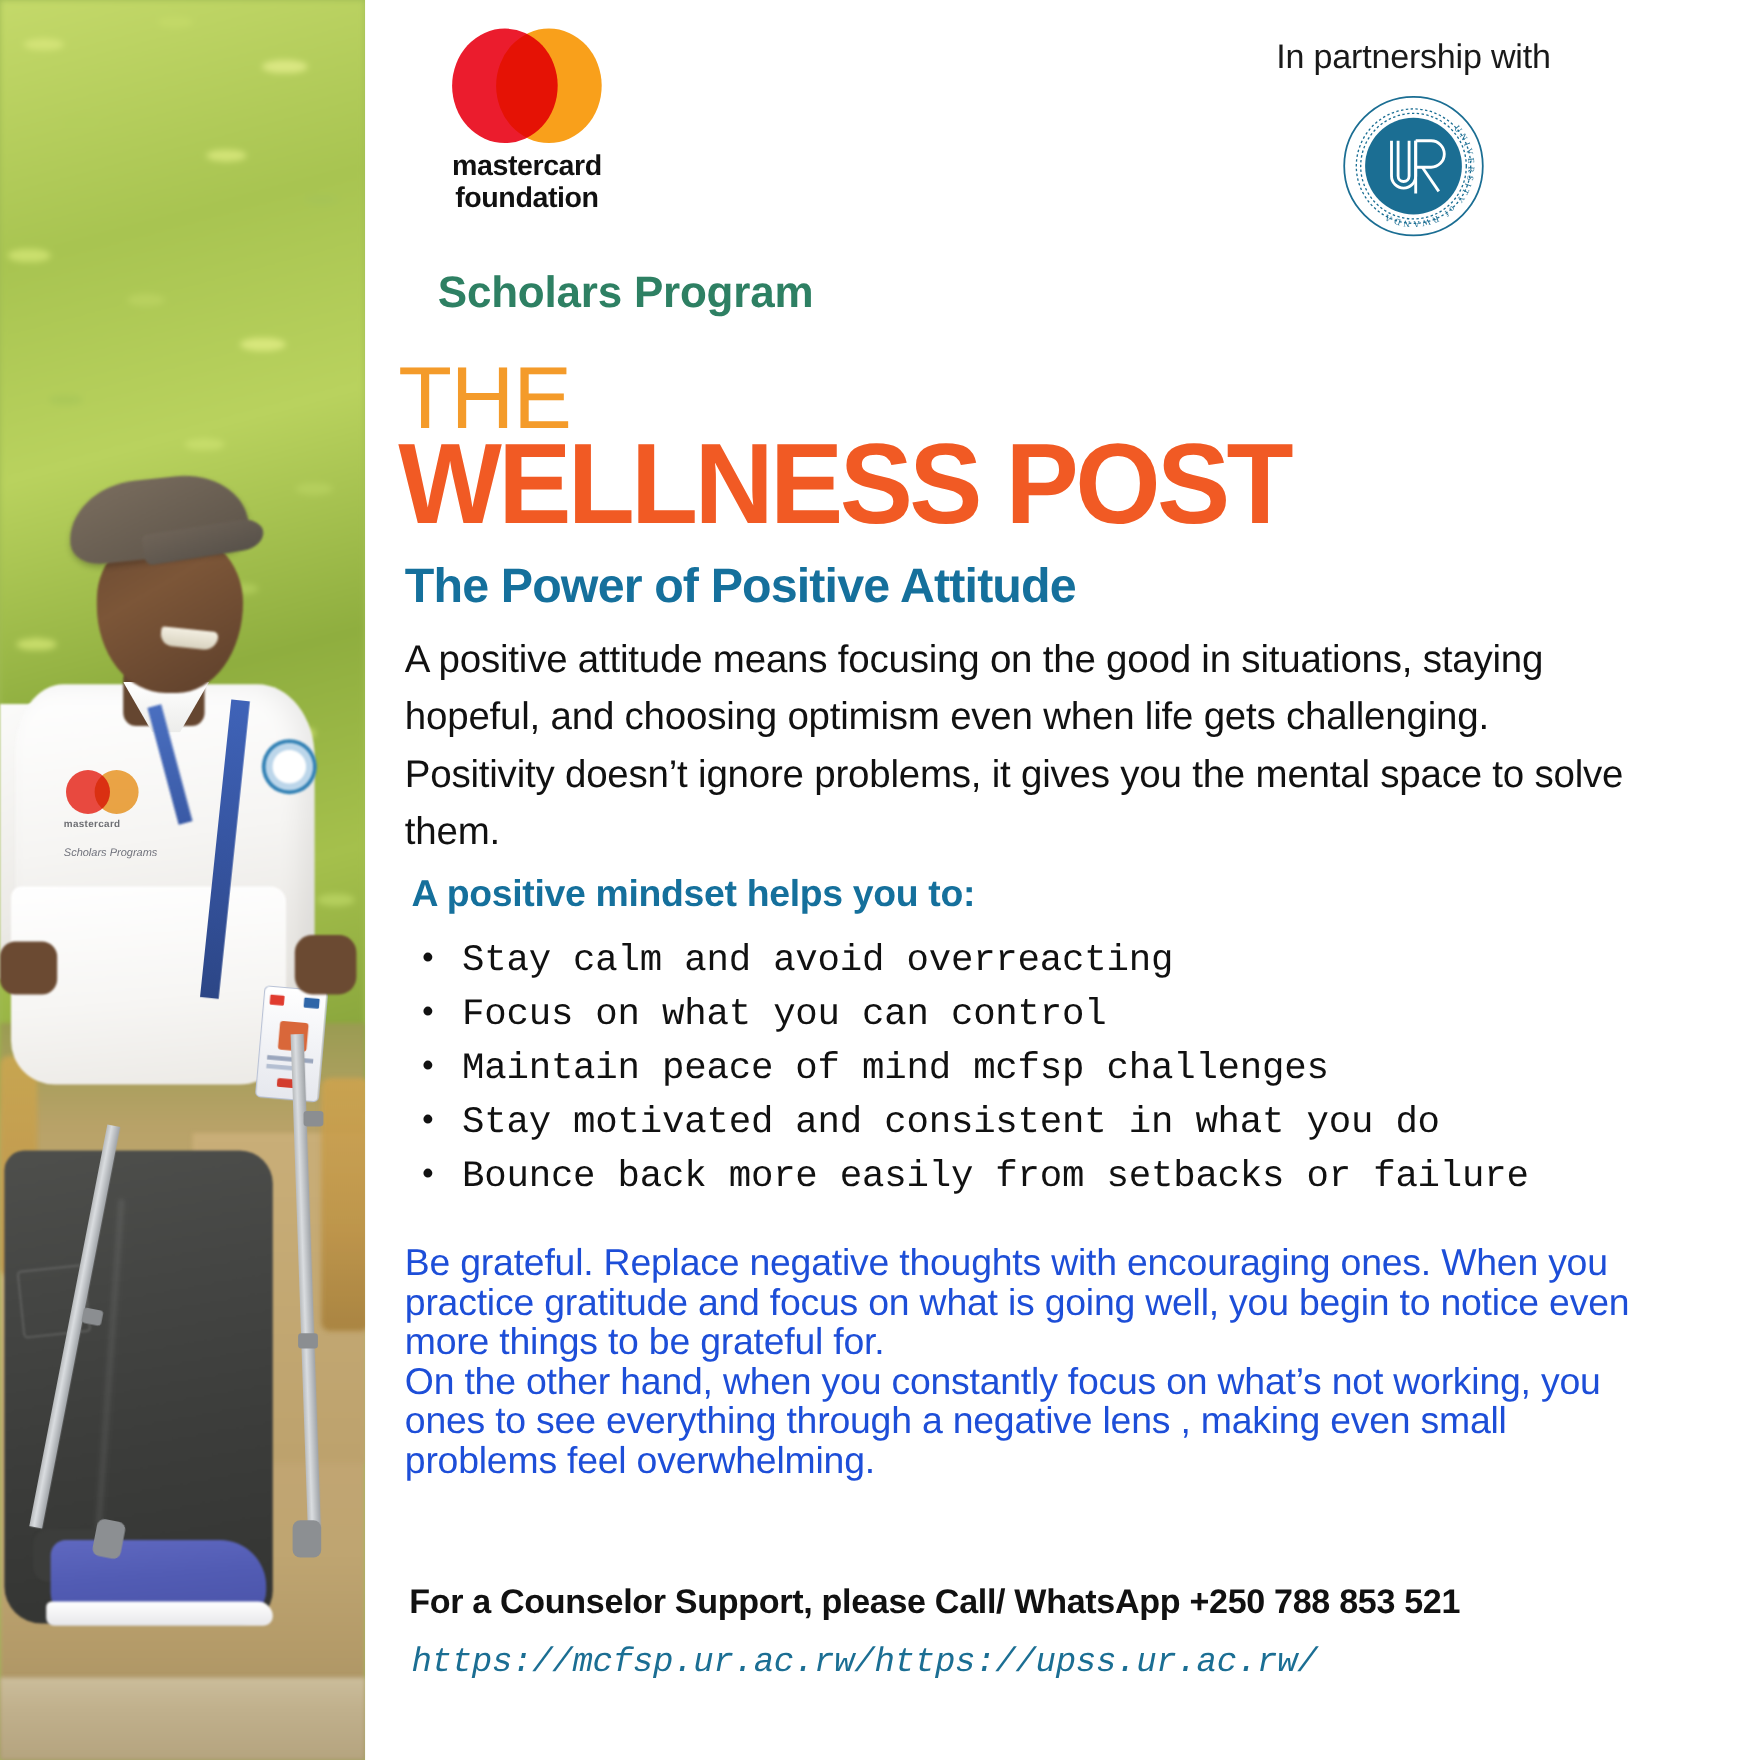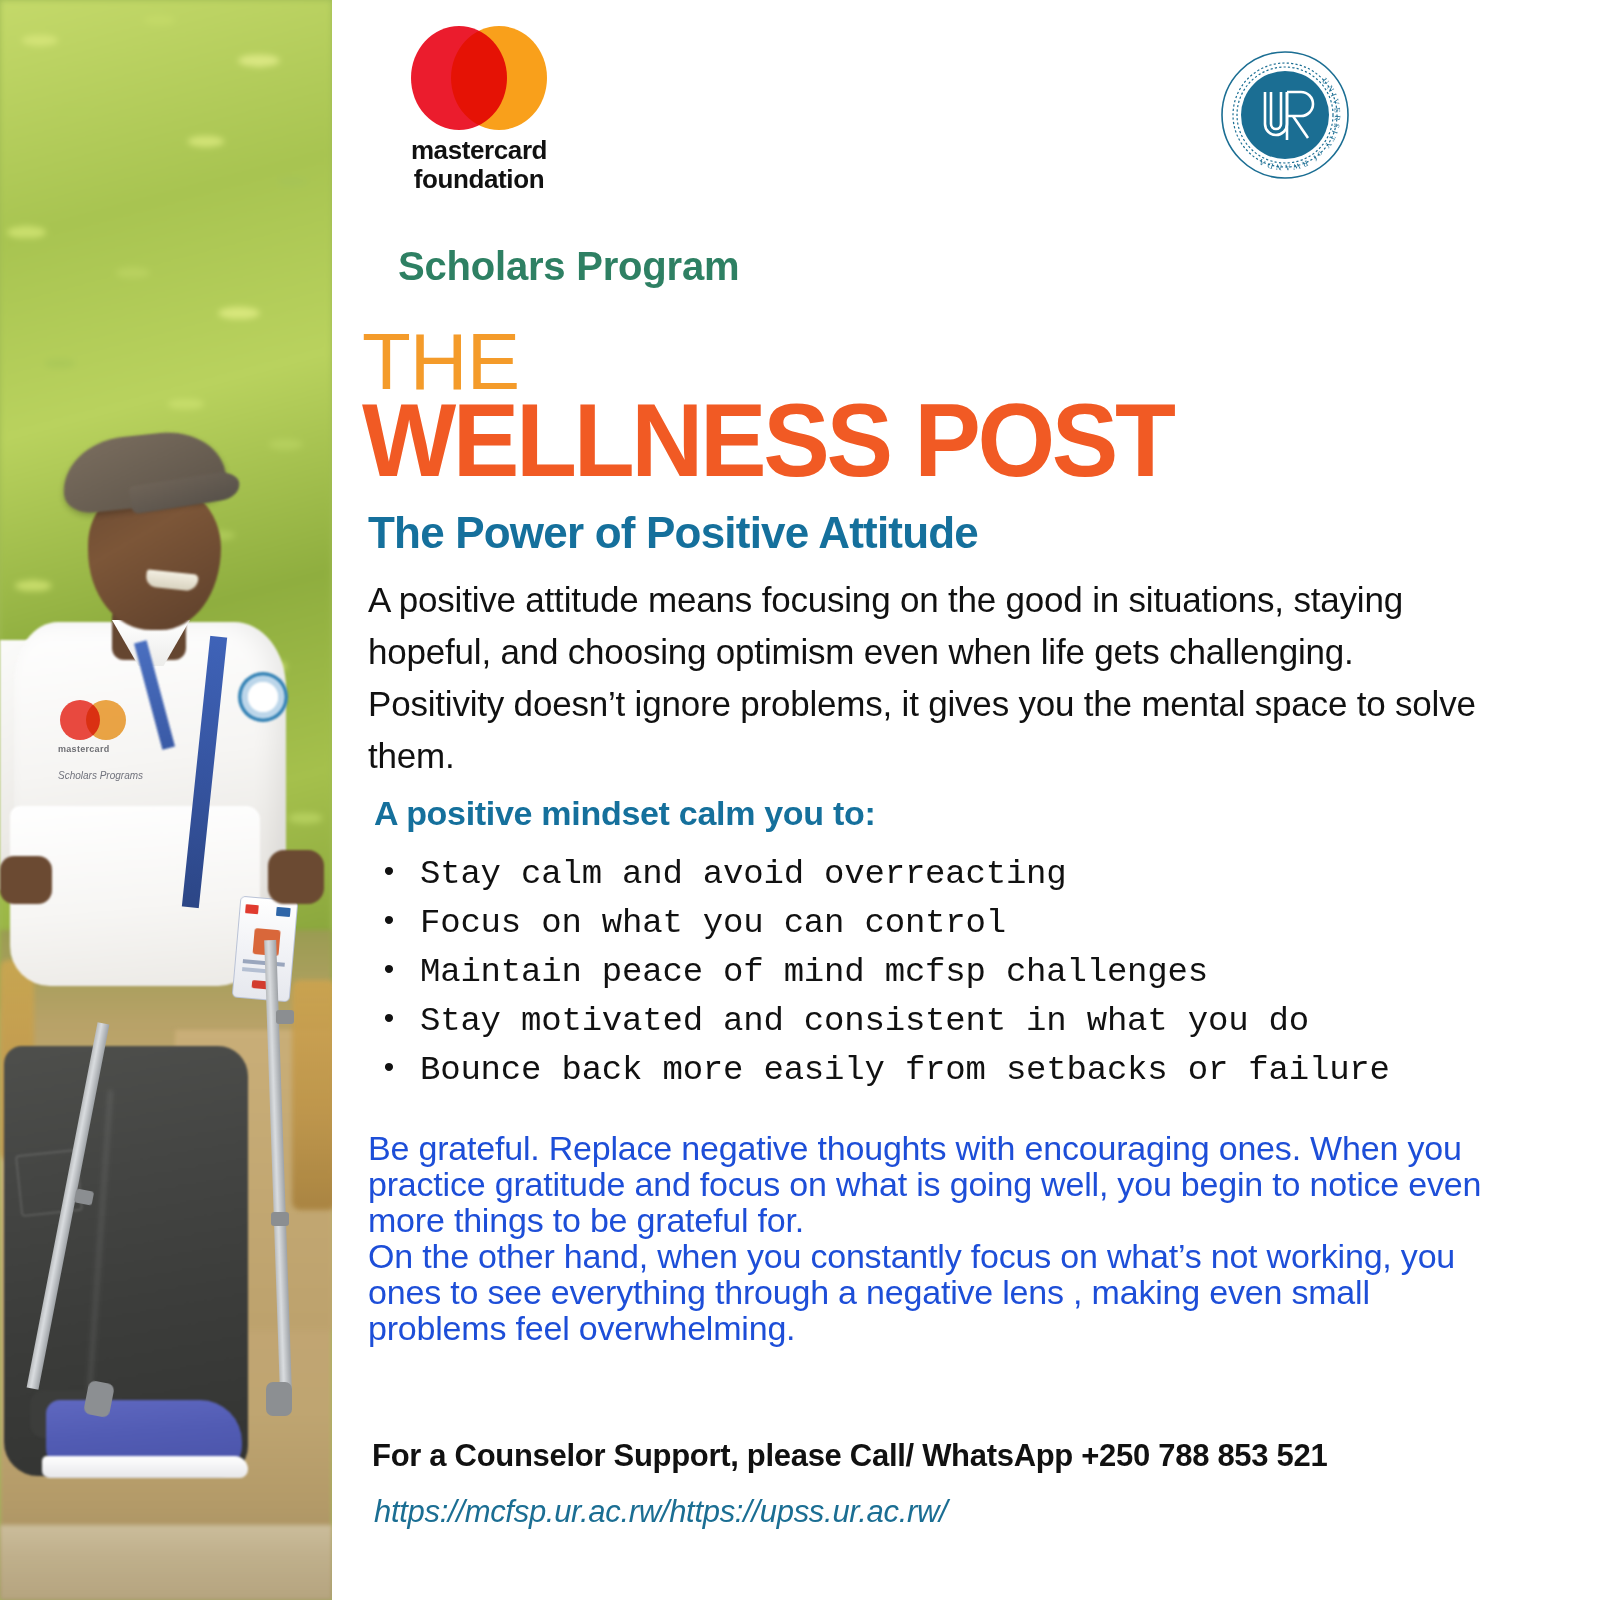--- a/index.html
+++ b/index.html
@@ -304,20 +304,21 @@
     font-size:34px;line-height:36px;color:#1d4ed8;letter-spacing:-.2px;
   }
   .closing p{margin:0;}
   .contact{
     position:absolute;left:40px;top:1438px;
     font-size:31px;font-weight:700;color:#111;letter-spacing:-.3px;
   }
   .links{
     position:absolute;left:42px;top:1494px;width:1050px;
     display:flex;
+    font-family:Liberation Mono, monospace;
   }
   .links a{
     font-size:31px;color:#1B6E93;font-style:italic;text-decoration:none;letter-spacing:-.3px;
   }
   .link-2{}
 </style>
 </head>
 <body>
 
 <div class="poster">
@@ -392,20 +393,21 @@
           <div class="red"></div>
             <div class="yel"></div>
         </div>
         <div class="mc-word">
           <div>mastercard</div>
           <div>foundation</div>
         </div>
       </div>
 
       <div class="partner">
+        <div class="partner-text">In partnership with</div>
         <div class="ur-seal">
           <svg width="134" height="134" viewBox="0 0 134 134" aria-hidden="true">
             <defs>
               <path id="rimpath" d="M 67,67 m 0,-50 a 50,50 0 1,1 -0.1,0" fill="none"></path>
             </defs>
             <circle cx="67" cy="67" r="63" fill="#ffffff" stroke="#1B6E93" stroke-width="1.6"></circle>
             <circle cx="67" cy="67" r="52" fill="none" stroke="#1B6E93" stroke-width="1.2" stroke-dasharray="2.2 2.2"></circle>
             <circle cx="67" cy="67" r="48" fill="none" stroke="#1B6E93" stroke-width="1.2" stroke-dasharray="2.2 2.2"></circle>
             <circle cx="67" cy="67" r="44" fill="#1B6E93"></circle>
             <text font-family="'Liberation Serif', serif" font-size="8.2" fill="#1B6E93" letter-spacing="2.4">
@@ -424,21 +426,21 @@
     </div>
 
     <div class="scholars">Scholars Program</div>
 
     <div class="title-the">THE</div>
     <div class="title-main">WELLNESS POST</div>
     <div class="subtitle">The Power of Positive Attitude</div>
 
     <div class="body-text">A positive attitude means focusing on the good in situations, staying hopeful, and choosing optimism even when life gets challenging. Positivity doesn’t ignore problems, it gives you the mental space to solve them.</div>
 
-    <div class="sub-head">A positive mindset calm you to:</div>
+    <div class="sub-head">A positive mindset helps you to:</div>
 
     <ul class="bullets">
       <li>Stay calm and avoid overreacting</li>
       <li>Focus on what you can control</li>
       <li>Maintain peace of mind mcfsp challenges</li>
       <li>Stay motivated and consistent in what you do</li>
       <li>Bounce back more easily from setbacks or failure</li>
     </ul>
 
     <div class="closing">

